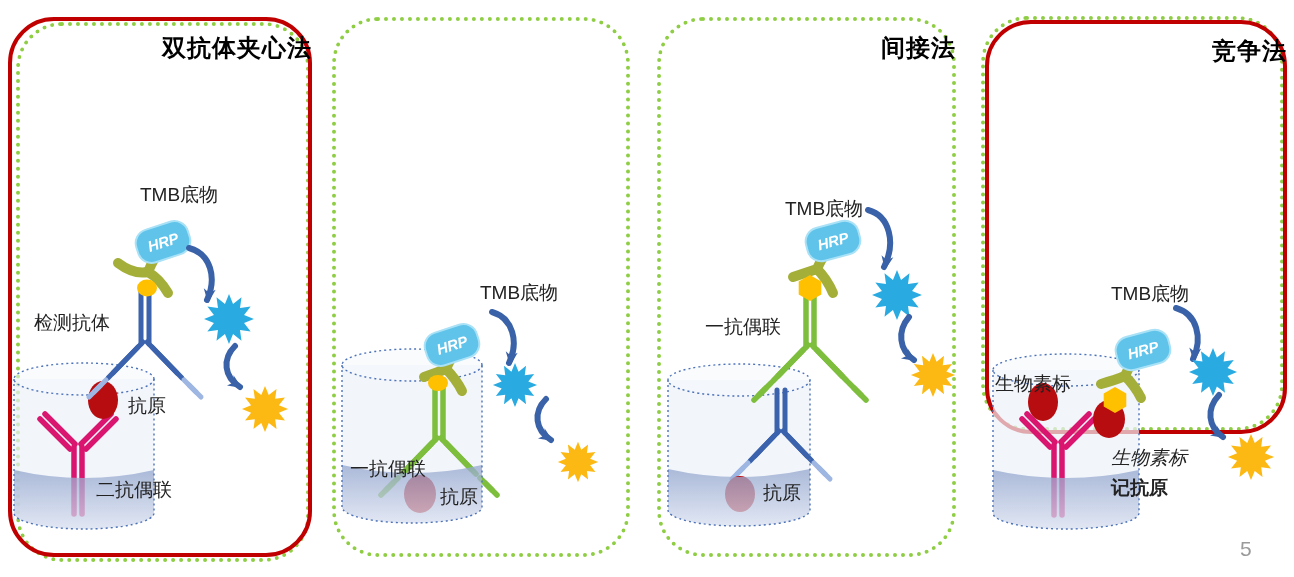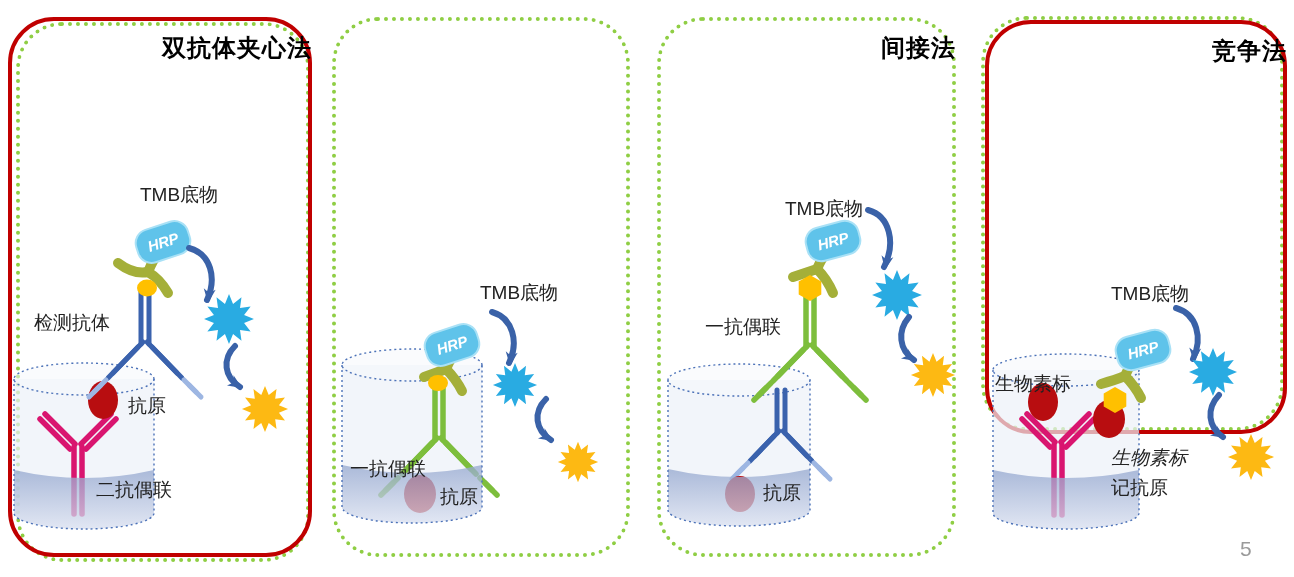--- a/index.html
+++ b/index.html
@@ -285,16 +285,16 @@
     <g>
       <path d="M234,375 C221,389 223,407 238,417" fill="none" stroke="#3A62A8" stroke-width="6" stroke-linecap="round"></path>
       <polygon points="0,0 -14,-6 -10,0 -14,6" fill="#3A62A8" transform="translate(240,418) rotate(33)"></polygon>
     </g>
     <use href="#burst" transform="translate(266,437) scale(0.96)" fill="#FDB913"></use>
   </svg>
 
   <div class="lbl" style="left:126px;top:262px;">TMB底物</div>
   <div class="lbl" style="left:10px;top:352px;">生物素标</div>
   <div class="lbl" style="left:126px;top:426px;font-style:italic;">生物素标</div>
-  <div class="lbl" style="left:126px;top:456px;">记抗原</div>
+  <div class="lbl" style="left:126px;top:456px;font-weight:bold;">记抗原</div>
 </div>
 
 <div class="page-num">5</div>
 
 </body></html>

